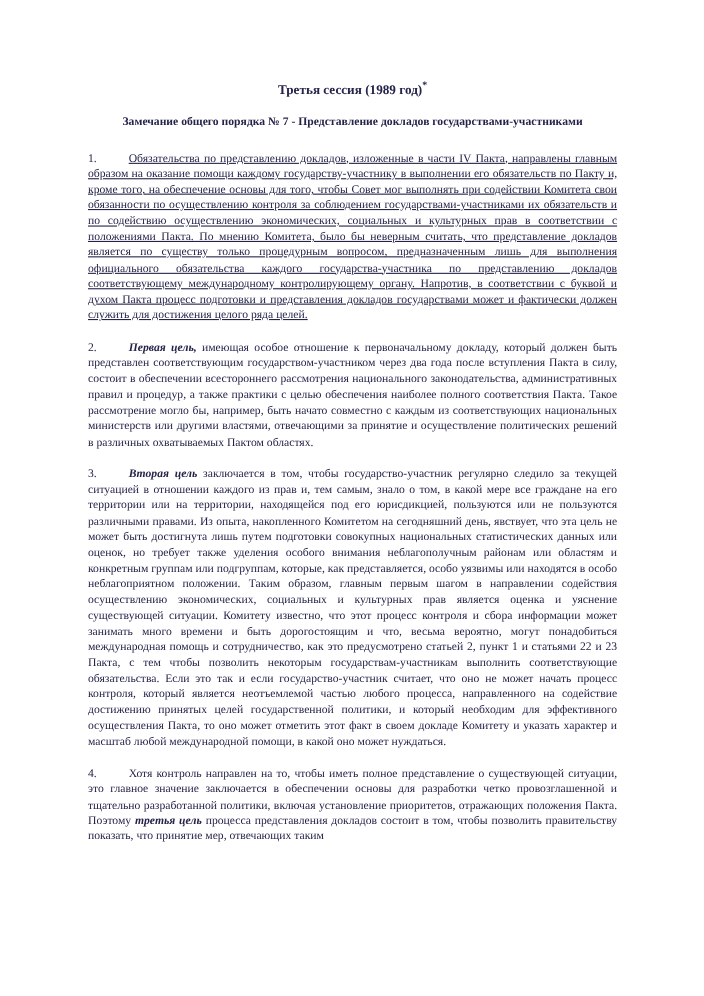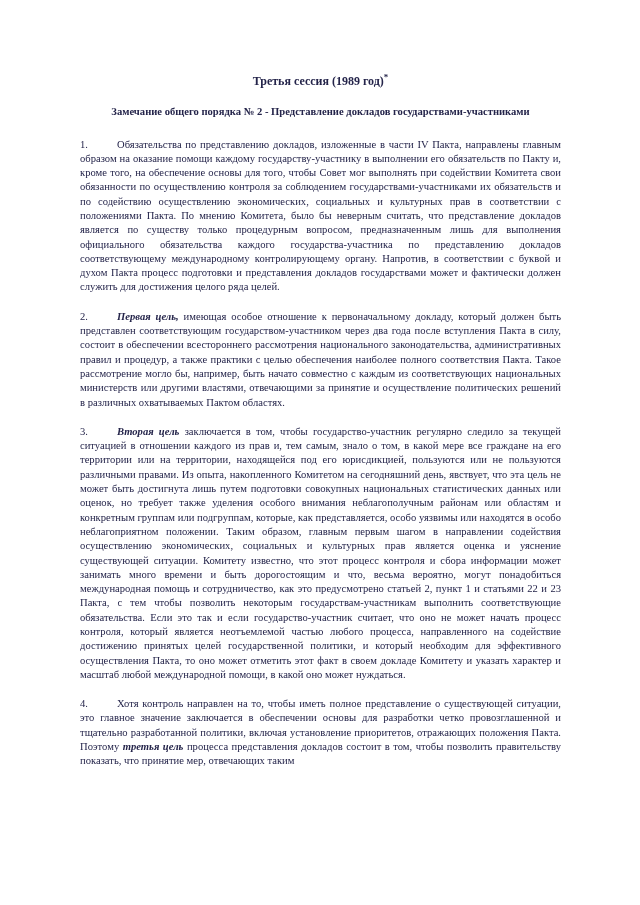--- a/index.html
+++ b/index.html
@@ -43,20 +43,21 @@
     line-height: 13.5px;
   }
   .para {
     font-size: 10.6px;
     line-height: 14.3px;
     text-align: justify;
     margin: 15px 0 0 0;
   }
   .para.first {
     margin-top: 19px;
+    text-decoration: underline;
   }
   .pnum {
     display: inline-block;
     width: 37px;
   }
   .italic {
     font-style: italic;
     font-weight: bold;
   }
   .footnote-area {
@@ -82,21 +83,21 @@
     width: 37px;
   }
 </style>
 </head>
 <body>
 
 <div class="page">
 
   <h1 class="title"><span>Третья сессия (1989 год)</span><span class="fn-marker">*</span></h1>
 
-  <h2 class="subtitle">Замечание общего порядка № 2 - Представление докладов государствами-участниками</h2>
+  <h2 class="subtitle">Замечание общего порядка № 7 - Представление докладов государствами-участниками</h2>
 
   <p class="para first"><span class="pnum">1.</span><span>Обязательства по представлению докладов, изложенные в части IV Пакта, направлены главным образом на оказание помощи каждому государству-участнику в выполнении его обязательств по Пакту и, кроме того, на обеспечение основы для того, чтобы Совет мог выполнять при содействии Комитета свои обязанности по осуществлению контроля за соблюдением государствами-участниками их обязательств и по содействию осуществлению экономических, социальных и культурных прав в соответствии с положениями Пакта.  По мнению Комитета, было бы неверным считать, что представление докладов является по существу только процедурным вопросом, предназначенным лишь для выполнения официального обязательства каждого государства-участника по представлению докладов соответствующему международному контролирующему органу.  Напротив, в соответствии с буквой и духом Пакта процесс подготовки и представления докладов государствами может и фактически должен служить для достижения целого ряда целей.</span></p>
 
   <p class="para"><span class="pnum">2.</span><span class="italic">Первая цель,</span><span> имеющая особое отношение к первоначальному докладу, который должен быть представлен соответствующим государством-участником через два года после вступления Пакта в силу, состоит в обеспечении всестороннего рассмотрения национального законодательства, административных правил и процедур, а также практики с целью обеспечения наиболее полного соответствия Пакта.  Такое рассмотрение могло бы, например, быть начато совместно с каждым из соответствующих национальных министерств или другими властями, отвечающими за принятие и осуществление политических решений в различных охватываемых Пактом областях.</span></p>
 
   <p class="para"><span class="pnum">3.</span><span class="italic">Вторая цель</span><span> заключается в том, чтобы государство-участник регулярно следило за текущей ситуацией в отношении каждого из прав и, тем самым, знало о том, в какой мере все граждане на его территории или на территории, находящейся под его юрисдикцией, пользуются или не пользуются различными правами.  Из опыта, накопленного Комитетом на сегодняшний день, явствует, что эта цель не может быть достигнута лишь путем подготовки совокупных национальных статистических данных или оценок, но требует также уделения особого внимания неблагополучным районам или областям и конкретным группам или подгруппам, которые, как представляется, особо уязвимы или находятся в особо неблагоприятном положении.  Таким образом, главным первым шагом в направлении содействия осуществлению экономических, социальных и культурных прав является оценка и уяснение существующей ситуации.  Комитету известно, что этот процесс контроля и сбора информации может занимать много времени и быть дорогостоящим и что, весьма вероятно, могут понадобиться международная помощь и сотрудничество, как это предусмотрено статьей 2, пункт 1 и статьями 22 и 23 Пакта, с тем чтобы позволить некоторым государствам-участникам выполнить соответствующие обязательства.  Если это так и если государство-участник считает, что оно не может начать процесс контроля, который является неотъемлемой частью любого процесса, направленного на содействие достижению принятых целей государственной политики, и который необходим для эффективного осуществления Пакта, то оно может отметить этот факт в своем докладе Комитету и указать характер и масштаб любой международной помощи, в какой оно может нуждаться.</span></p>
 
   <p class="para"><span class="pnum">4.</span><span>Хотя контроль направлен на то, чтобы иметь полное представление о существующей ситуации, это главное значение заключается в обеспечении основы для разработки четко провозглашенной и тщательно разработанной политики, включая установление приоритетов, отражающих положения Пакта.  Поэтому </span><span class="italic">третья цель</span><span> процесса представления докладов состоит в том, чтобы позволить правительству показать, что принятие мер, отвечающих таким</span></p>
 
 

